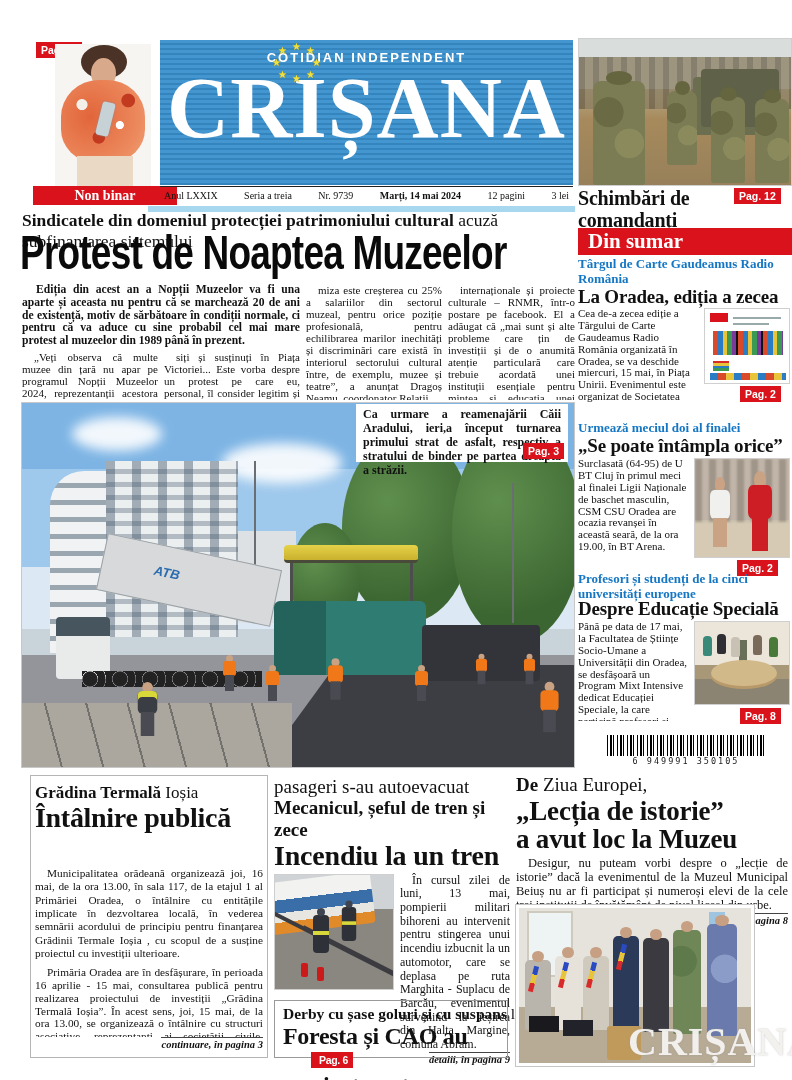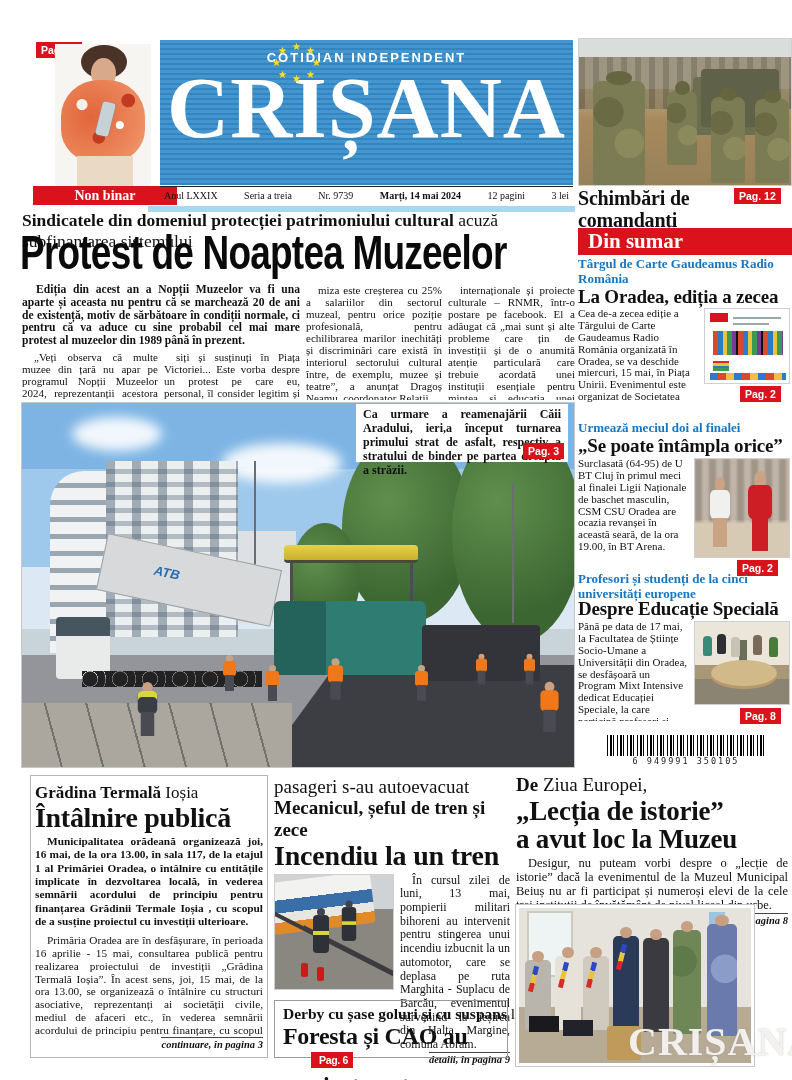--- a/index.html
+++ b/index.html
@@ -146,21 +146,21 @@
   .twocol{display:flex;gap:6px;margin-top:3px;}
   .scol{width:136px;font-size:11px;line-height:1.09;text-align:justify;}
   .scol p{margin:0;text-indent:12px;}
   .col3{position:absolute;left:284px;top:0;width:136px;}
   .col4{position:absolute;left:426px;top:0;width:127px;}
   
   .box-termal{position:absolute;left:30px;top:775px;width:238px;height:283px;border:1px solid #b5b5b5;
     padding:7px 4px;box-sizing:border-box;display:flex;flex-direction:column;}
   .box-termal .kick{font-size:17px;}
   .box-termal h2{margin:1px 0 3px;font-size:28px;line-height:1;letter-spacing:-.3px;}
-  .box-termal .lead{font-weight:bold;font-size:11.3px;line-height:1.18;text-align:justify;text-indent:12px;}
+  .box-termal .lead{font-weight:normal;font-size:11.3px;line-height:1.18;text-align:justify;text-indent:12px;margin-top:32px;}
   .box-termal .body{font-size:11.3px;line-height:1.13;text-align:justify;margin-top:6px;flex:1;overflow:hidden;text-indent:12px;}
   .mid-col{position:absolute;left:274px;top:776px;width:236px;}
   .mid-col .kick{font-size:19px;line-height:1.12;}
   .mid-col h2{margin:2px 0 4px;font-size:28px;line-height:1;}
   .mid-row{display:flex;gap:6px;}
   .train-photo{position:relative;width:118px;height:114px;flex:none;border:1px solid #cfcfcf;overflow:hidden;}
   .mid-body{font-size:12px;line-height:1.14;text-align:justify;text-indent:12px;}
   .derby-box{position:absolute;left:274px;top:1000px;width:234px;height:58px;border:1px solid #9a9a9a;
     padding:4px 8px;box-sizing:border-box;}
   .derby-box .kick{font-size:15.5px;white-space:nowrap;}

